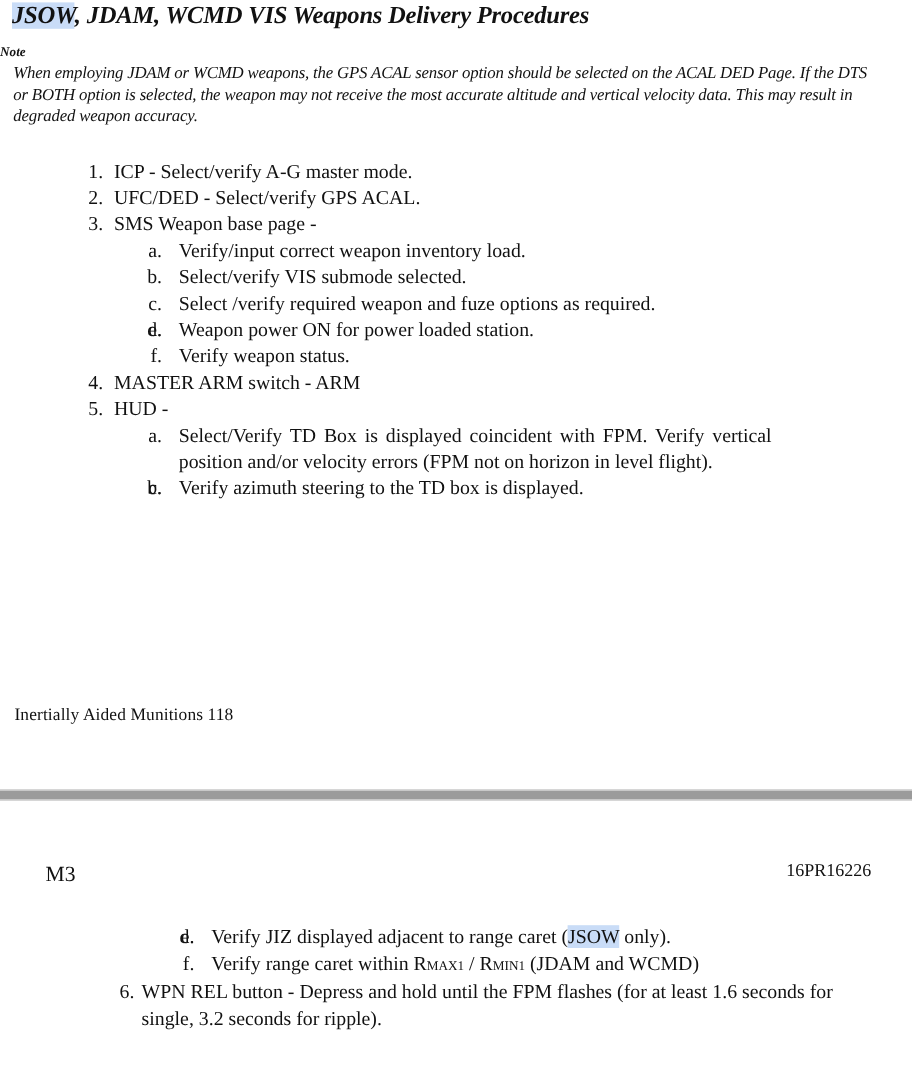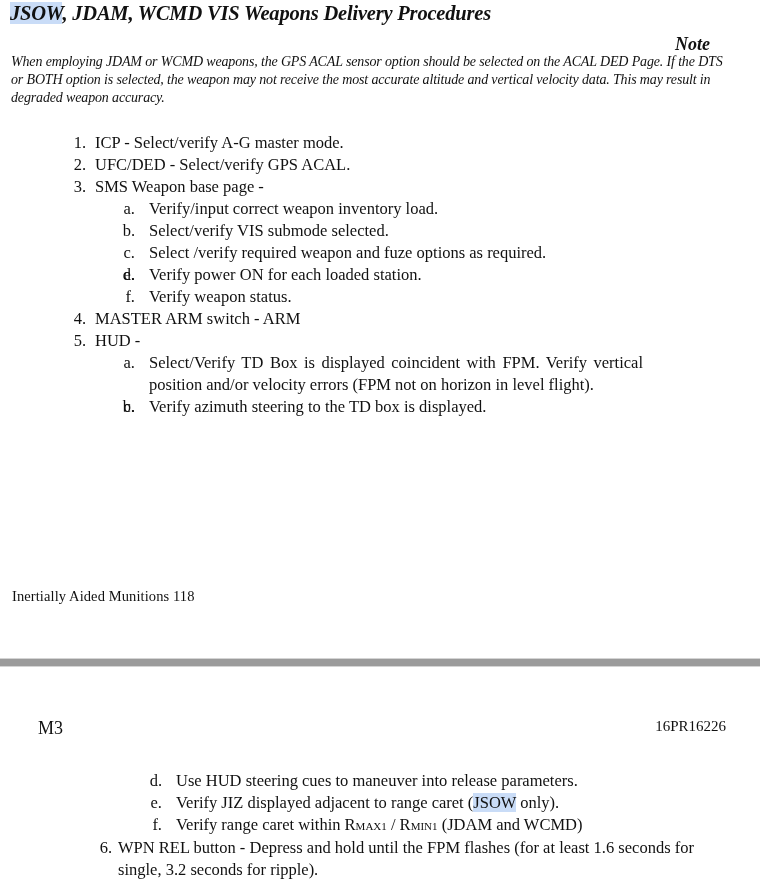--- a/index.html
+++ b/index.html
@@ -35,22 +35,22 @@
       line-height: 24px;
     }
     .hl {
       background: #c9dcf7;
     }
     .note-label {
       position: absolute;
       left: 0;
       width: 710px;
       top: 35px;
-      text-align: right;
-      font-size: 18px;
+      text-align: left;
+      font-size: 11px;
       font-weight: bold;
       font-style: italic;
       line-height: 18px;
     }
     .note-text {
       position: absolute;
       left: 11px;
       top: 53px;
       width: 720px;
       font-size: 14px;
@@ -158,21 +158,21 @@
     </li>
     <li class="lvl2">
       <span class="num">c.</span>
       <span class="txt">Select /verify required weapon and fuze options as required.</span>
     </li>
     <li class="lvl2">
       <span class="num">d.</span>
     </li>
     <li class="lvl2">
       <span class="num">e.</span>
-      <span class="txt">Verify power ON for each loaded station.</span>
+      <span class="txt">Weapon power ON for power loaded station.</span>
     </li>
     <li class="lvl2">
       <span class="num">f.</span>
       <span class="txt">Verify weapon status.</span>
     </li>
     <li class="lvl1">
       <span class="num">4.</span>
       <span class="txt">MASTER ARM switch - ARM</span>
     </li>
     <li class="lvl1">
@@ -197,21 +197,20 @@
 
 <div class="page-break"></div>
 
 <div class="page" id="page-bottom-wrapper" style="top:0;height:895px;pointer-events:none;">
   <div class="header-left">M3</div>
   <div class="header-right">16PR16226</div>
 
   <ol class="list" id="list-bottom">
     <li class="lvl2" style="">
       <span class="num" style="left:142px;">d.</span>
-      <span class="txt" style="margin-left:176px;width:540px;">Use HUD steering cues to maneuver into release parameters.</span>
     </li>
     <li class="lvl2">
       <span class="num" style="left:142px;">e.</span>
       <span class="txt" style="margin-left:176px;width:540px;"><span>Verify JIZ displayed adjacent to range caret (</span><span class="hl">JSOW</span><span> only).</span></span>
     </li>
     <li class="lvl2">
       <span class="num" style="left:142px;">f.</span>
       <span class="txt" style="margin-left:176px;width:540px;"><span>Verify range caret within R</span><span class="sc">MAX1</span><span> / R</span><span class="sc">MIN1</span><span> (JDAM and WCMD)</span></span>
     </li>
     <li class="lvl1b">

